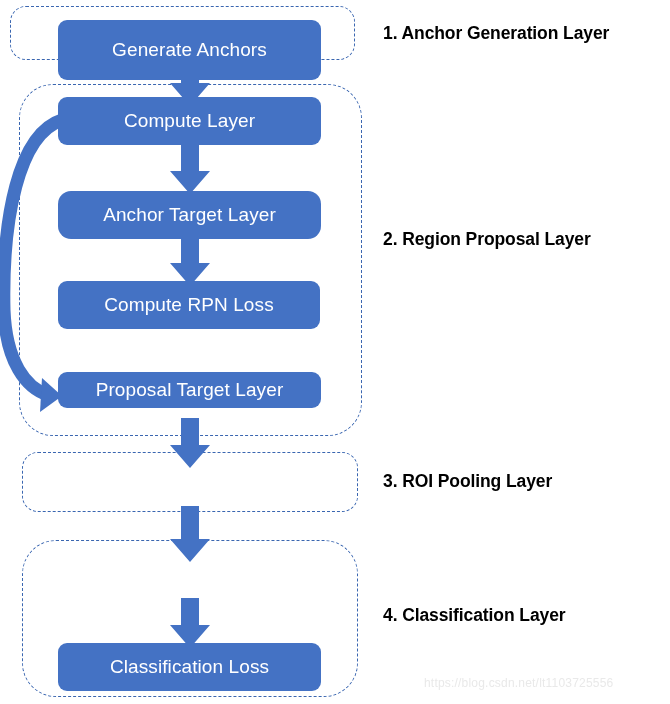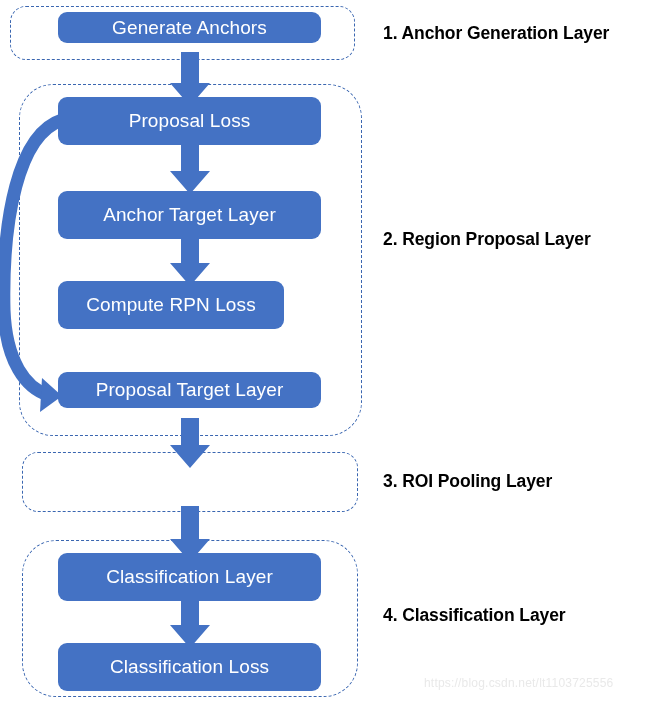--- a/index.html
+++ b/index.html
@@ -107,44 +107,41 @@
     <polygon points="11,0 29,0 29,27 40,27 20,50 0,27 11,27" fill="#4472c4"></polygon>
   </svg>
 
   <svg class="arrow-svg" style="left:0px; top:100px;" width="90" height="310" viewBox="0 0 90 310">
     <path d="M 62 20
              C 18 34, 2 120, 4 210
              C 6 262, 26 288, 48 295" fill="none" stroke="#4472c4" stroke-width="13" stroke-linecap="butt"></path>
     <polygon points="42,278 62,296 40,312" fill="#4472c4"></polygon>
   </svg>
 
-  <div class="node" style="left:58px; top:12px; width:263px; height:31px;">
+  <div class="node" style="left:58px; top:20px; width:263px; height:60px;">
     <span>Generate Anchors</span>
   </div>
 
   <div class="node" style="left:58px; top:97px; width:263px; height:48px;">
-    <span>Proposal Loss</span>
+    <span>Compute Layer</span>
   </div>
 
-  <div class="node" style="left:58px; top:191px; width:263px; height:48px;">
+  <div class="node" style="left:58px; top:191px; width:263px; height:48px;border-radius:13px;">
     <span>Anchor Target Layer</span>
   </div>
 
-  <div class="node" style="left:58px; top:281px; width:226px; height:48px;">
+  <div class="node" style="left:58px; top:281px; width:262px; height:48px;">
     <span>Compute RPN Loss</span>
   </div>
 
   <div class="node" style="left:58px; top:372px; width:263px; height:36px;">
     <span>Proposal Target Layer</span>
   </div>
 
 
-  <div class="node" style="left:58px; top:553px; width:263px; height:48px;">
-    <span>Classification Layer</span>
-  </div>
 
   <div class="node" style="left:58px; top:643px; width:263px; height:48px;">
     <span>Classification Loss</span>
   </div>
 
   <div class="stage-label" style="left:383px; top:23px;">1. Anchor Generation Layer</div>
 
   <div class="stage-label" style="left:383px; top:229px;">2. Region Proposal Layer</div>
 
   <div class="stage-label" style="left:383px; top:471px;">3. ROI Pooling Layer</div>

